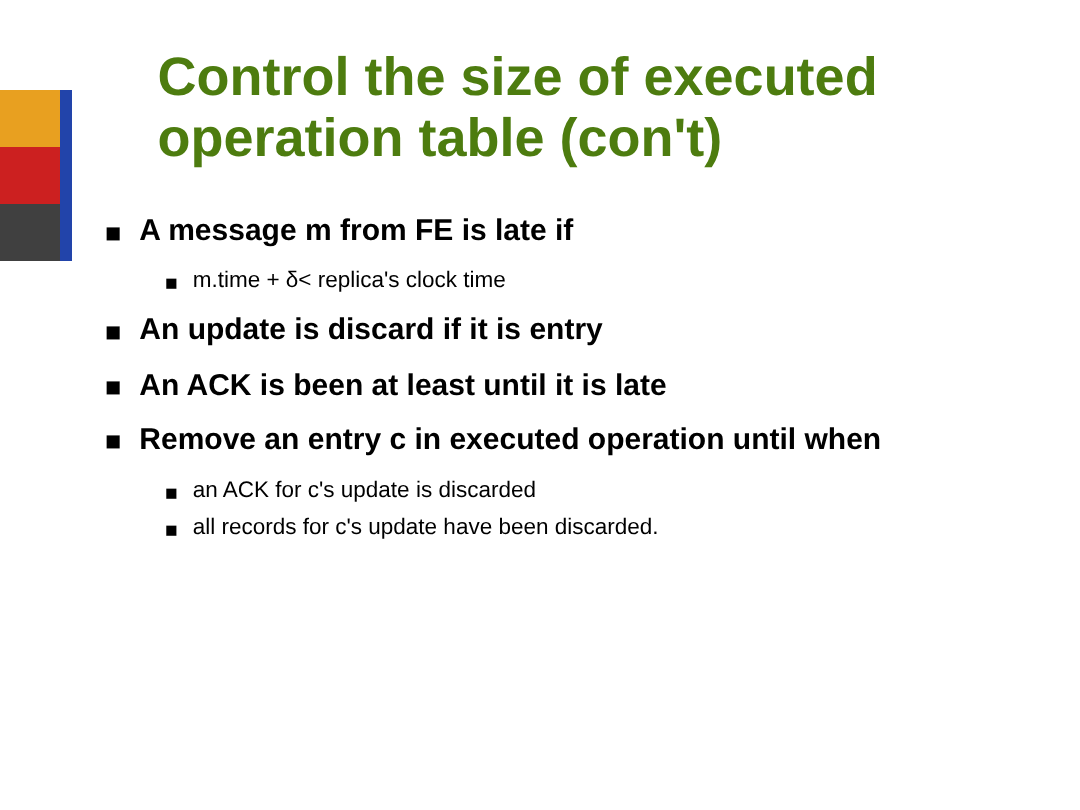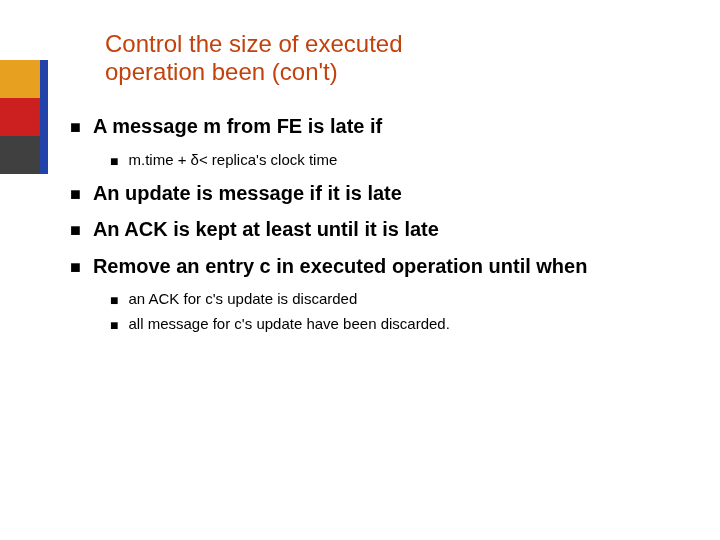--- a/index.html
+++ b/index.html
@@ -63,23 +63,23 @@
       background-color: #2244aa;
     }
 
     .title-area {
       margin-left: 55px;
       margin-bottom: 28px;
       margin-top: 0px;
     }
 
     .slide-title {
-      font-size: 24px;
-      font-weight: normal;
-      color: #c2410c;
+      font-size: 36px;
+      font-weight: bold;
+      color: #4d7c0f;
       line-height: 1.15;
     }
 
     .content-area {
       margin-left: 20px;
     }
 
     .bullet-level1 {
       display: flex;
       align-items: flex-start;
@@ -140,21 +140,21 @@
     <div class="deco-block-orange"></div>
     <div class="deco-block-red"></div>
     <div class="deco-block-dark"></div>
   </div>
 
   <div class="deco-bar"></div>
 
   <div class="title-area">
     <div class="slide-title">
       <div>Control the size of executed</div>
-      <div>operation been (con't)</div>
+      <div>operation table (con't)</div>
     </div>
   </div>
 
   <div class="content-area">
 
     <div class="bullet-group">
       <div class="bullet-level1">
         <span class="bullet-marker">■</span>
         <span class="bullet-text">A message m from FE is late if</span>
       </div>
@@ -162,42 +162,42 @@
         <div class="bullet-level2">
           <span class="bullet-marker2">■</span>
           <span class="bullet-text2">m.time + δ&lt; replica's clock time</span>
         </div>
       </div>
     </div>
 
     <div class="bullet-group">
       <div class="bullet-level1">
         <span class="bullet-marker">■</span>
-        <span class="bullet-text">An update is message if it is late</span>
-      </div>
-    </div>
-
-    <div class="bullet-group">
-      <div class="bullet-level1">
-        <span class="bullet-marker">■</span>
-        <span class="bullet-text">An ACK is kept at least until it is late</span>
+        <span class="bullet-text">An update is discard if it is entry</span>
+      </div>
+    </div>
+
+    <div class="bullet-group">
+      <div class="bullet-level1">
+        <span class="bullet-marker">■</span>
+        <span class="bullet-text">An ACK is been at least until it is late</span>
       </div>
     </div>
 
     <div class="bullet-group">
       <div class="bullet-level1">
         <span class="bullet-marker">■</span>
         <span class="bullet-text">Remove an entry c in executed operation until when</span>
       </div>
       <div class="sub-bullets">
         <div class="bullet-level2">
           <span class="bullet-marker2">■</span>
           <span class="bullet-text2">an ACK for c's update is discarded</span>
         </div>
         <div class="bullet-level2">
           <span class="bullet-marker2">■</span>
-          <span class="bullet-text2">all message for c's update have been discarded.</span>
+          <span class="bullet-text2">all records for c's update have been discarded.</span>
         </div>
       </div>
     </div>
 
   </div>
 </div>
 
 </body></html>

